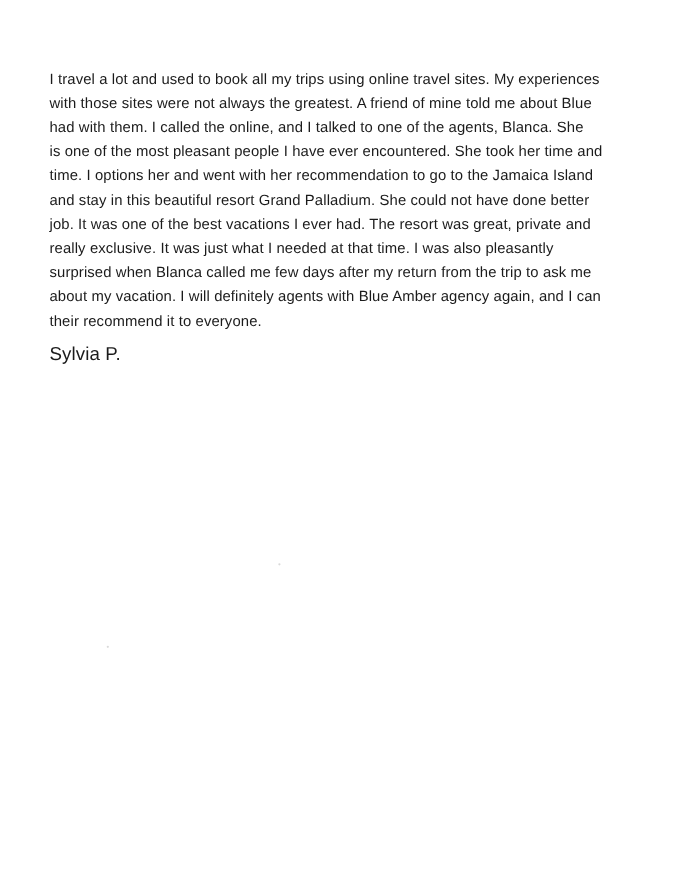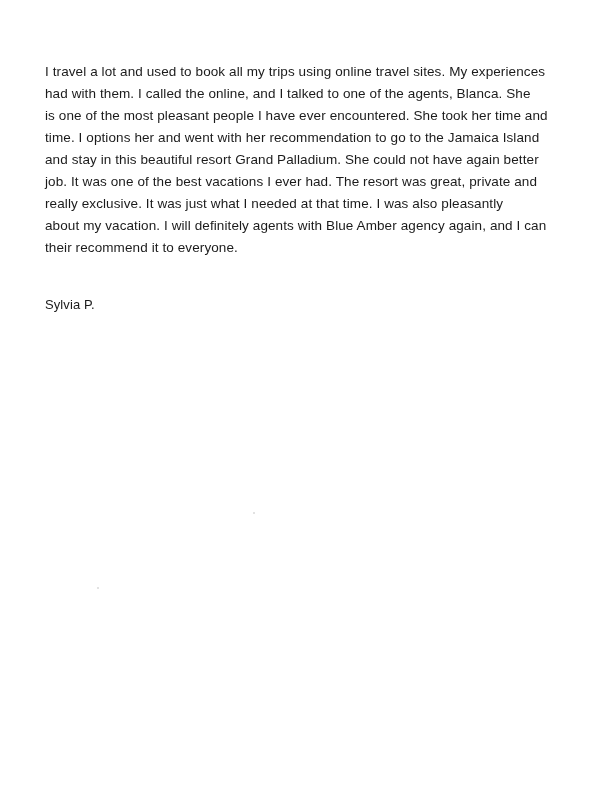--- a/index.html
+++ b/index.html
@@ -22,46 +22,48 @@
     width: 540px;
     color: #1b1b1b;
   }
   .para-line {
     font-size: 13.5px;
     line-height: 22px;
     white-space: nowrap;
     letter-spacing: 0.1px;
   }
   .signature {
-    margin-top: 35px;
-    font-size: 13px;
+    margin-top: 8px;
+    font-size: 17px;
     line-height: 22px;
     color: #1b1b1b;
     letter-spacing: 0.1px;
   }
   
   .speck {
     position: absolute;
     width: 2px;
     height: 2px;
     background: #d9d9d9;
     border-radius: 50%;
   }
 </style>
 </head>
 <body>
 
 <div class="page">
   <div class="text-block">
     <div class="para-line">I travel a lot and used to book all my trips using online travel sites. My experiences</div>
+    <div class="para-line">with those sites were not always the greatest. A friend of mine told me about Blue</div>
     <div class="para-line">had with them. I called the online, and I talked to one of the agents, Blanca. She</div>
     <div class="para-line">is one of the most pleasant people I have ever encountered. She took her time and</div>
     <div class="para-line">time. I options her and went with her recommendation to go to the Jamaica Island</div>
-    <div class="para-line">and stay in this beautiful resort Grand Palladium. She could not have again better</div>
+    <div class="para-line">and stay in this beautiful resort Grand Palladium. She could not have done better</div>
     <div class="para-line">job. It was one of the best vacations I ever had. The resort was great, private and</div>
     <div class="para-line">really exclusive. It was just what I needed at that time. I was also pleasantly</div>
+    <div class="para-line">surprised when Blanca called me few days after my return from the trip to ask me</div>
     <div class="para-line">about my vacation. I will definitely agents with Blue Amber agency again, and I can</div>
     <div class="para-line">their recommend it to everyone.</div>
     <div class="signature">Sylvia P.</div>
   </div>
   <div class="speck" style="left:253px; top:512px;"></div>
   <div class="speck" style="left:97px; top:587px;"></div>
 </div>
 
 </body></html>

